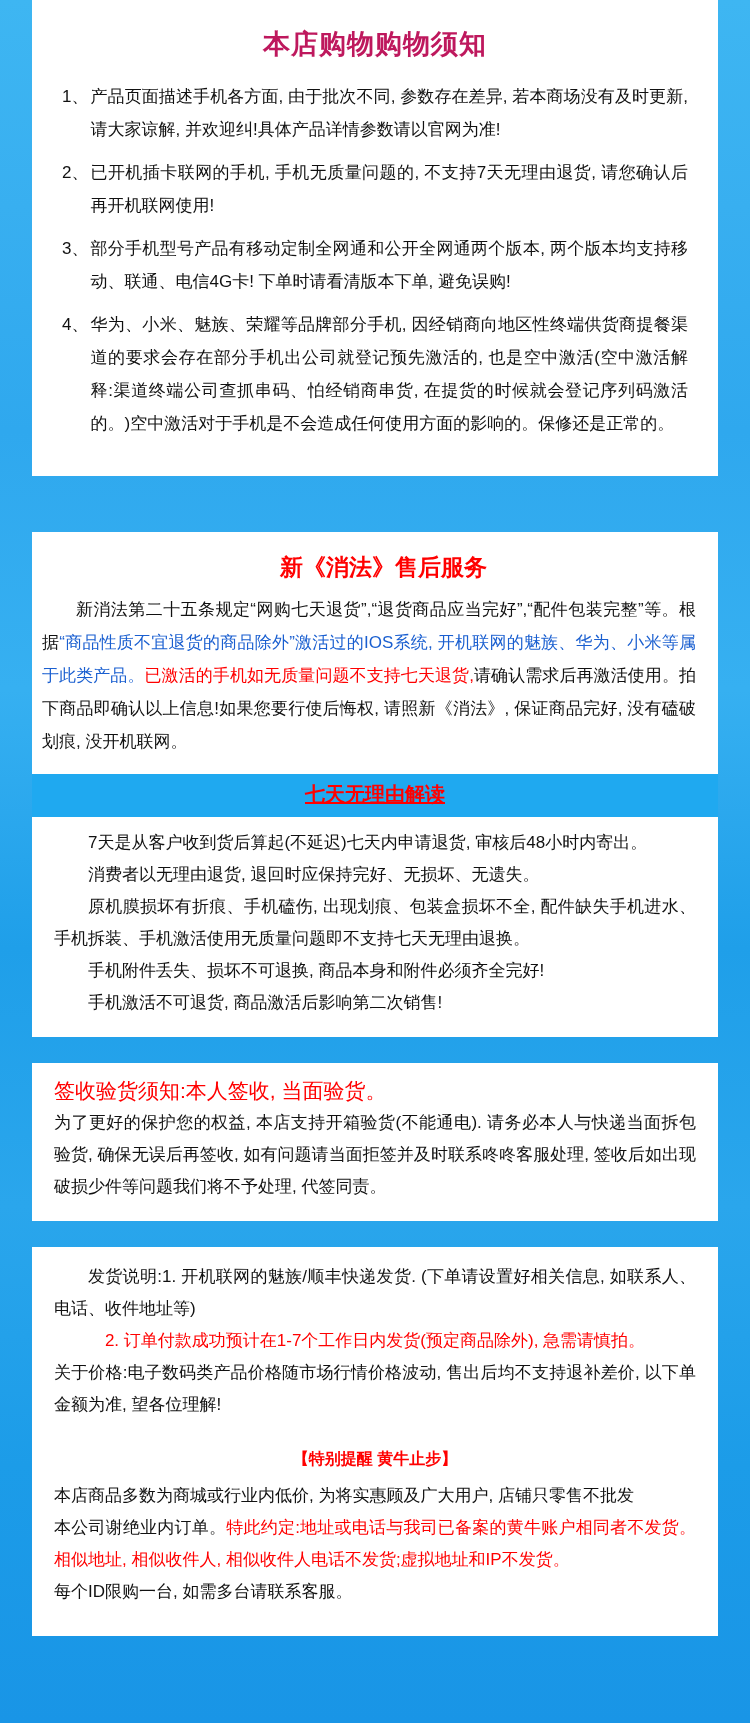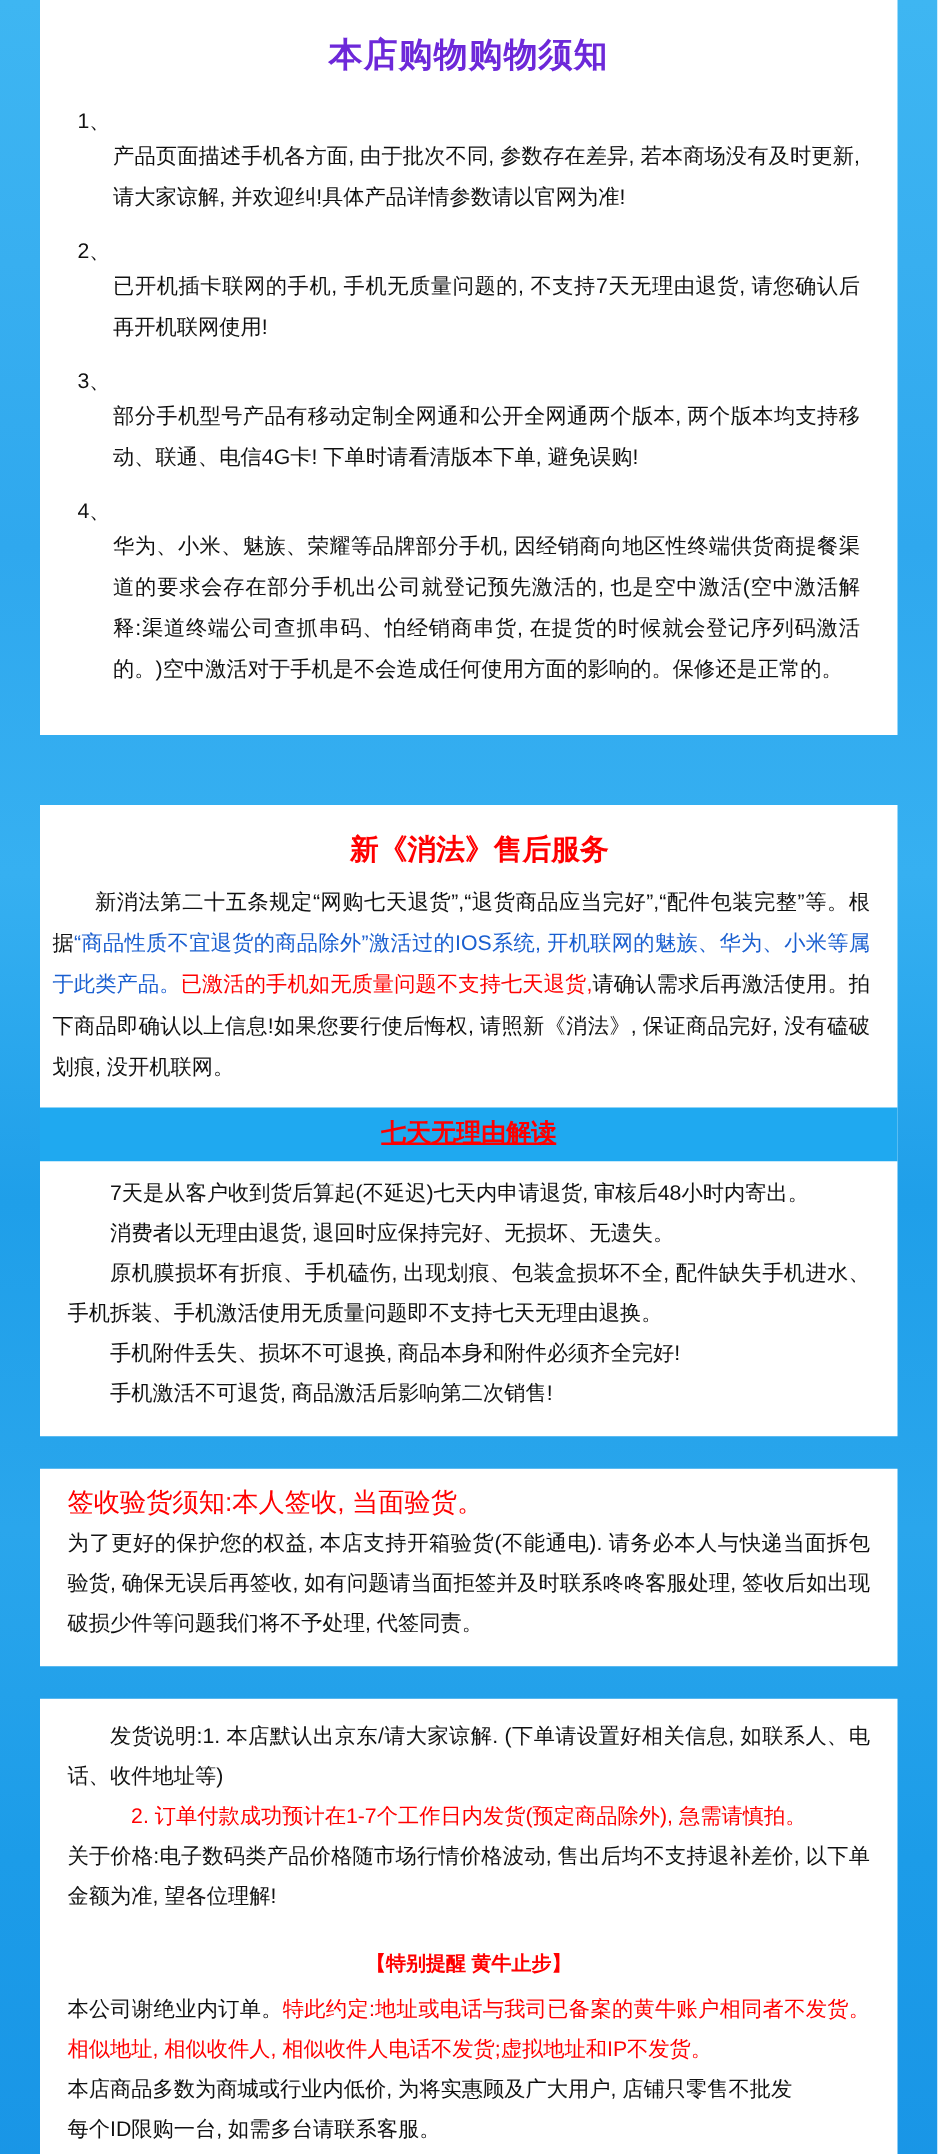--- a/index.html
+++ b/index.html
@@ -26,21 +26,21 @@
         #1995e6 100%);
     overflow: hidden;
   }
   .band {
     background: #ffffff;
     margin: 0 32px;
     padding: 4px 0;
   }
   .title-main {
     text-align: center;
-    color: #6d28d9;
+    color: #be185d;
     font-size: 27px;
     font-weight: bold;
     letter-spacing: 1px;
     padding: 22px 0 12px 0;
   }
   .rules {
     padding: 6px 30px 22px 30px;
   }
   .rule {
     display: flex;
@@ -49,21 +49,20 @@
     line-height: 33px;
     margin-bottom: 10px;
   }
   .rule-num {
     flex: 0 0 auto;
     padding-right: 2px;
   }
   .rule-text {
     flex: 1 1 auto;
     text-align: justify;
-    margin-top: 28px;
   }
   .gap {
     height: 56px;
   }
   .section-title-red {
     text-align: center;
     color: #ff0000;
     font-size: 23px;
     font-weight: bold;
     padding: 16px 0 10px 17px;
@@ -193,31 +192,31 @@
     <div class="notice-head">签收验货须知:本人签收, 当面验货。</div>
     <div class="block-pad">
       <div class="line">为了更好的保护您的权益, 本店支持开箱验货(不能通电). 请务必本人与快递当面拆包验货, 确保无误后再签收, 如有问题请当面拒签并及时联系咚咚客服处理, 签收后如出现破损少件等问题我们将不予处理, 代签同责。</div>
     </div>
   </div>
 
   <div class="thin-gap"></div>
 
   <div class="band">
     <div class="ship-block">
-      <div class="line ind">发货说明:1. 本店默认出京东/请大家谅解. (下单请设置好相关信息, 如联系人、电话、收件地址等)</div>
+      <div class="line ind">发货说明:1. 开机联网的魅族/顺丰快递发货. (下单请设置好相关信息, 如联系人、电话、收件地址等)</div>
       <div class="line center-red red-text">2. 订单付款成功预计在1-7个工作日内发货(预定商品除外), 急需请慎拍。</div>
       <div class="line">关于价格:电子数码类产品价格随市场行情价格波动, 售出后均不支持退补差价, 以下单金额为准, 望各位理解!</div>
     </div>
 
     <div class="title-warn">【特别提醒 黄牛止步】</div>
 
     <div class="bottom-pad">
       <div class="line">
+        <span>本店商品多数为商城或行业内低价, 为将实惠顾及广大用户, 店铺只零售不批发</span>
+      </div>
+      <div class="line">
         <span>本公司谢绝业内订单。</span><span class="red-text">特此约定:地址或电话与我司已备案的黄牛账户相同者不发货。相似地址, 相似收件人, 相似收件人电话不发货;虚拟地址和IP不发货。</span>
       </div>
-      <div class="line">
-        <span>本店商品多数为商城或行业内低价, 为将实惠顾及广大用户, 店铺只零售不批发</span>
-      </div>
       <div class="line">每个ID限购一台, 如需多台请联系客服。</div>
     </div>
   </div>
 
 </div>
 
 </body></html>

